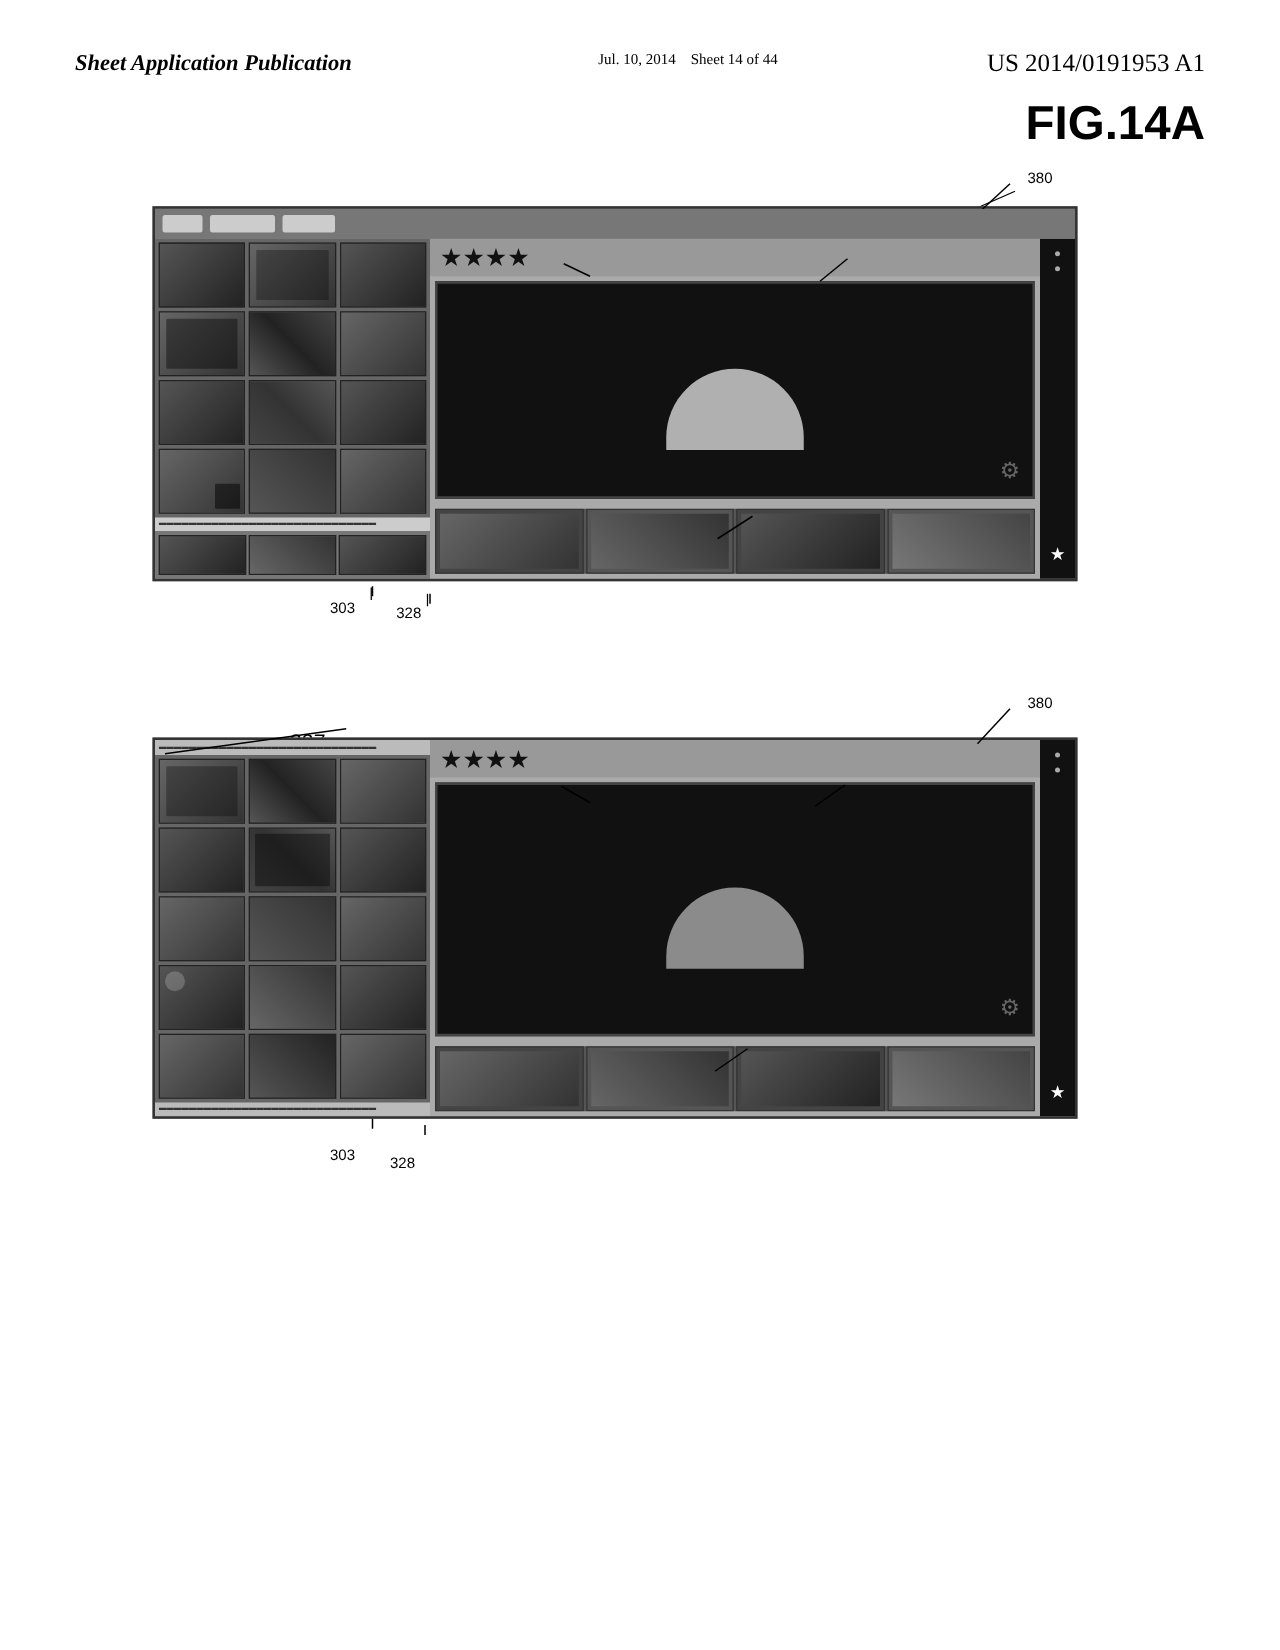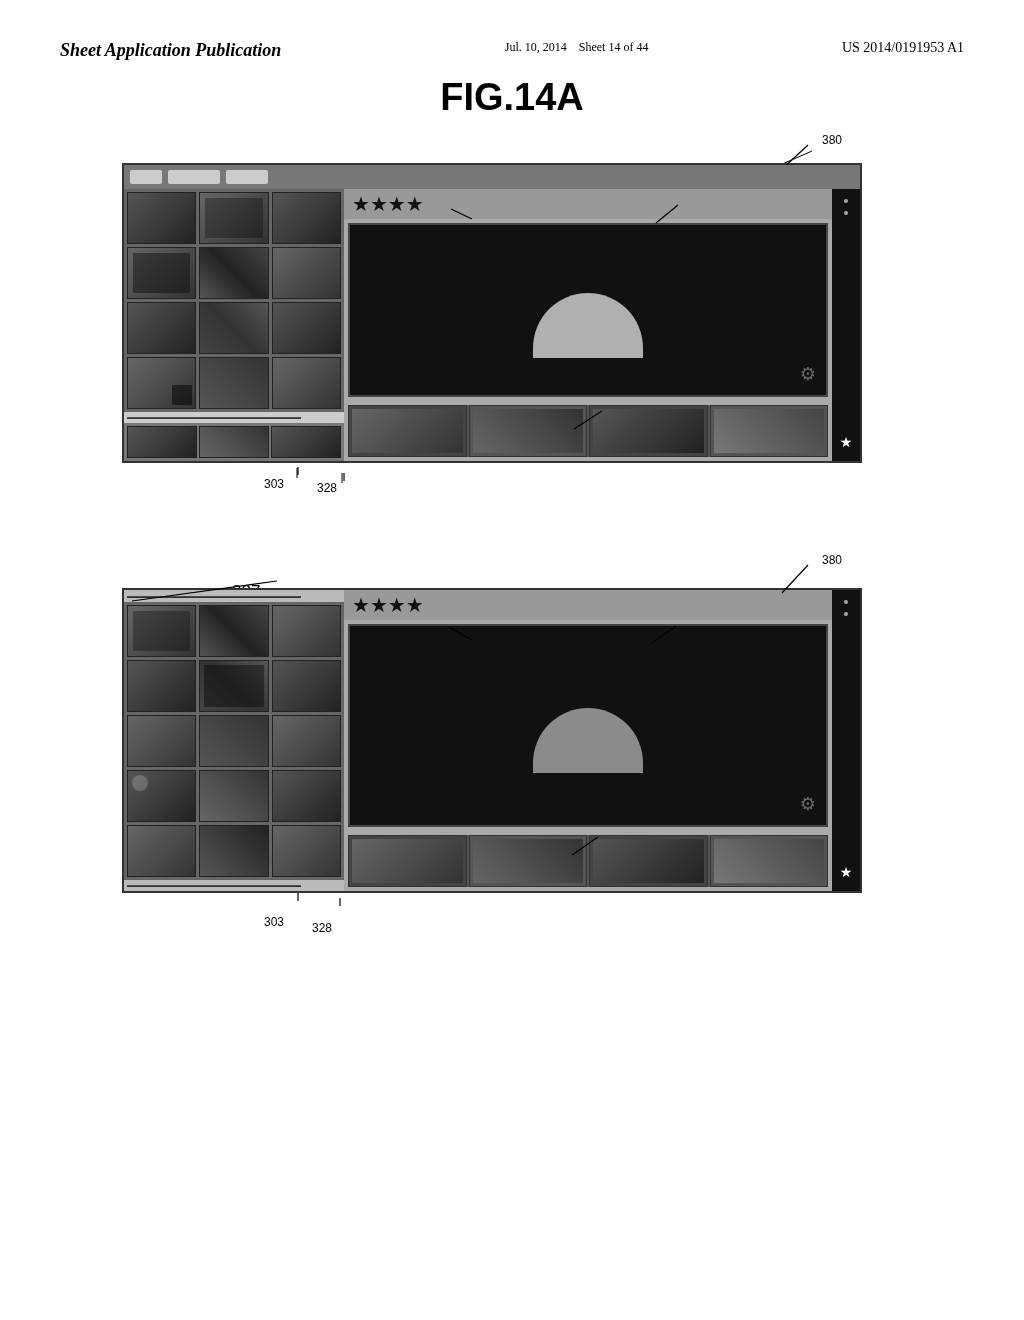--- a/index.html
+++ b/index.html
@@ -32,26 +32,26 @@
       font-size: 18px;
       font-weight: bold;
       font-style: italic;
     }
     .header-center {
       font-size: 12px;
       text-align: center;
       margin-left: 30px;
     }
     .header-right {
-      font-size: 14px;
+      font-size: 20px;
       text-align: center;
     }
 
     .figure-title {
-      text-align: center;
+      text-align: right;
       font-size: 38px;
       font-weight: bold;
       font-family: Arial, sans-serif;
       margin-bottom: 4px;
     }
 
     .diagram-wrapper {
       position: relative;
       width: 820px;
       margin: 0 auto;

